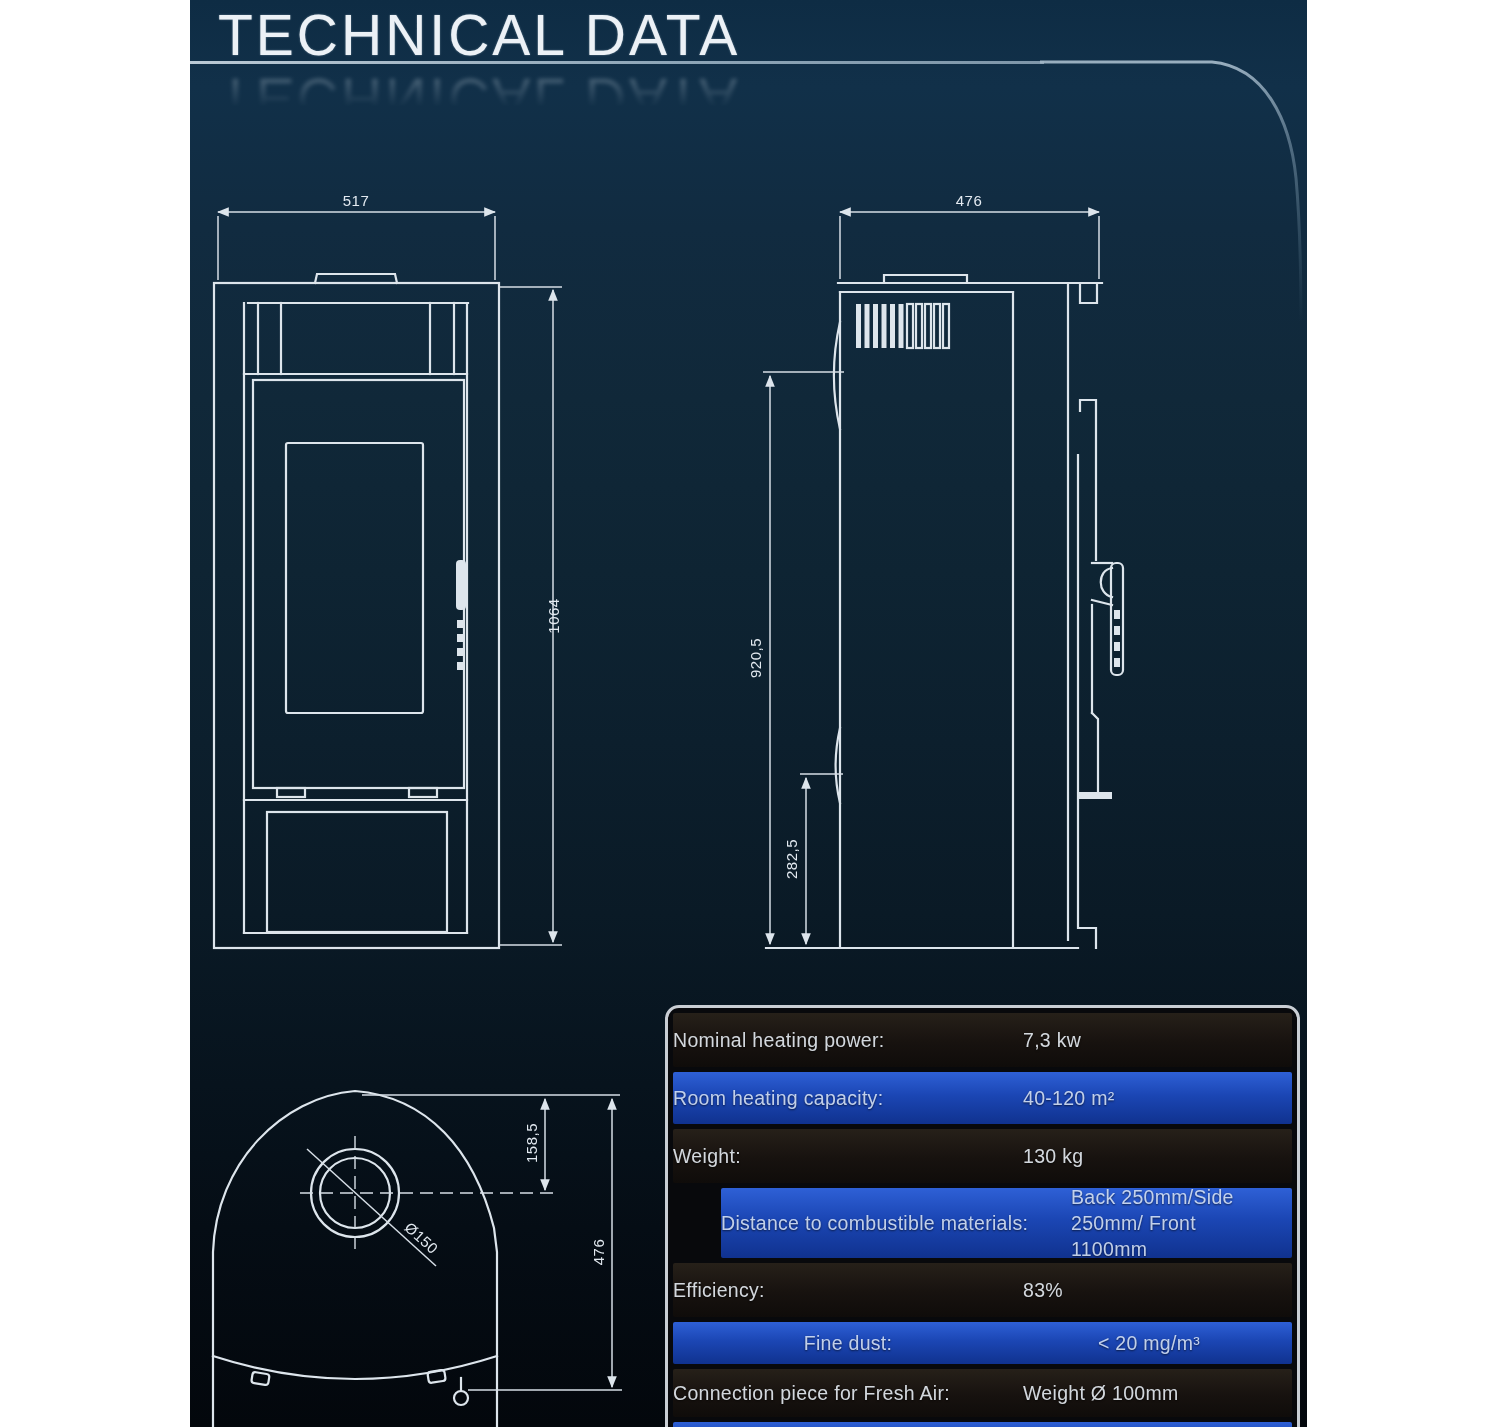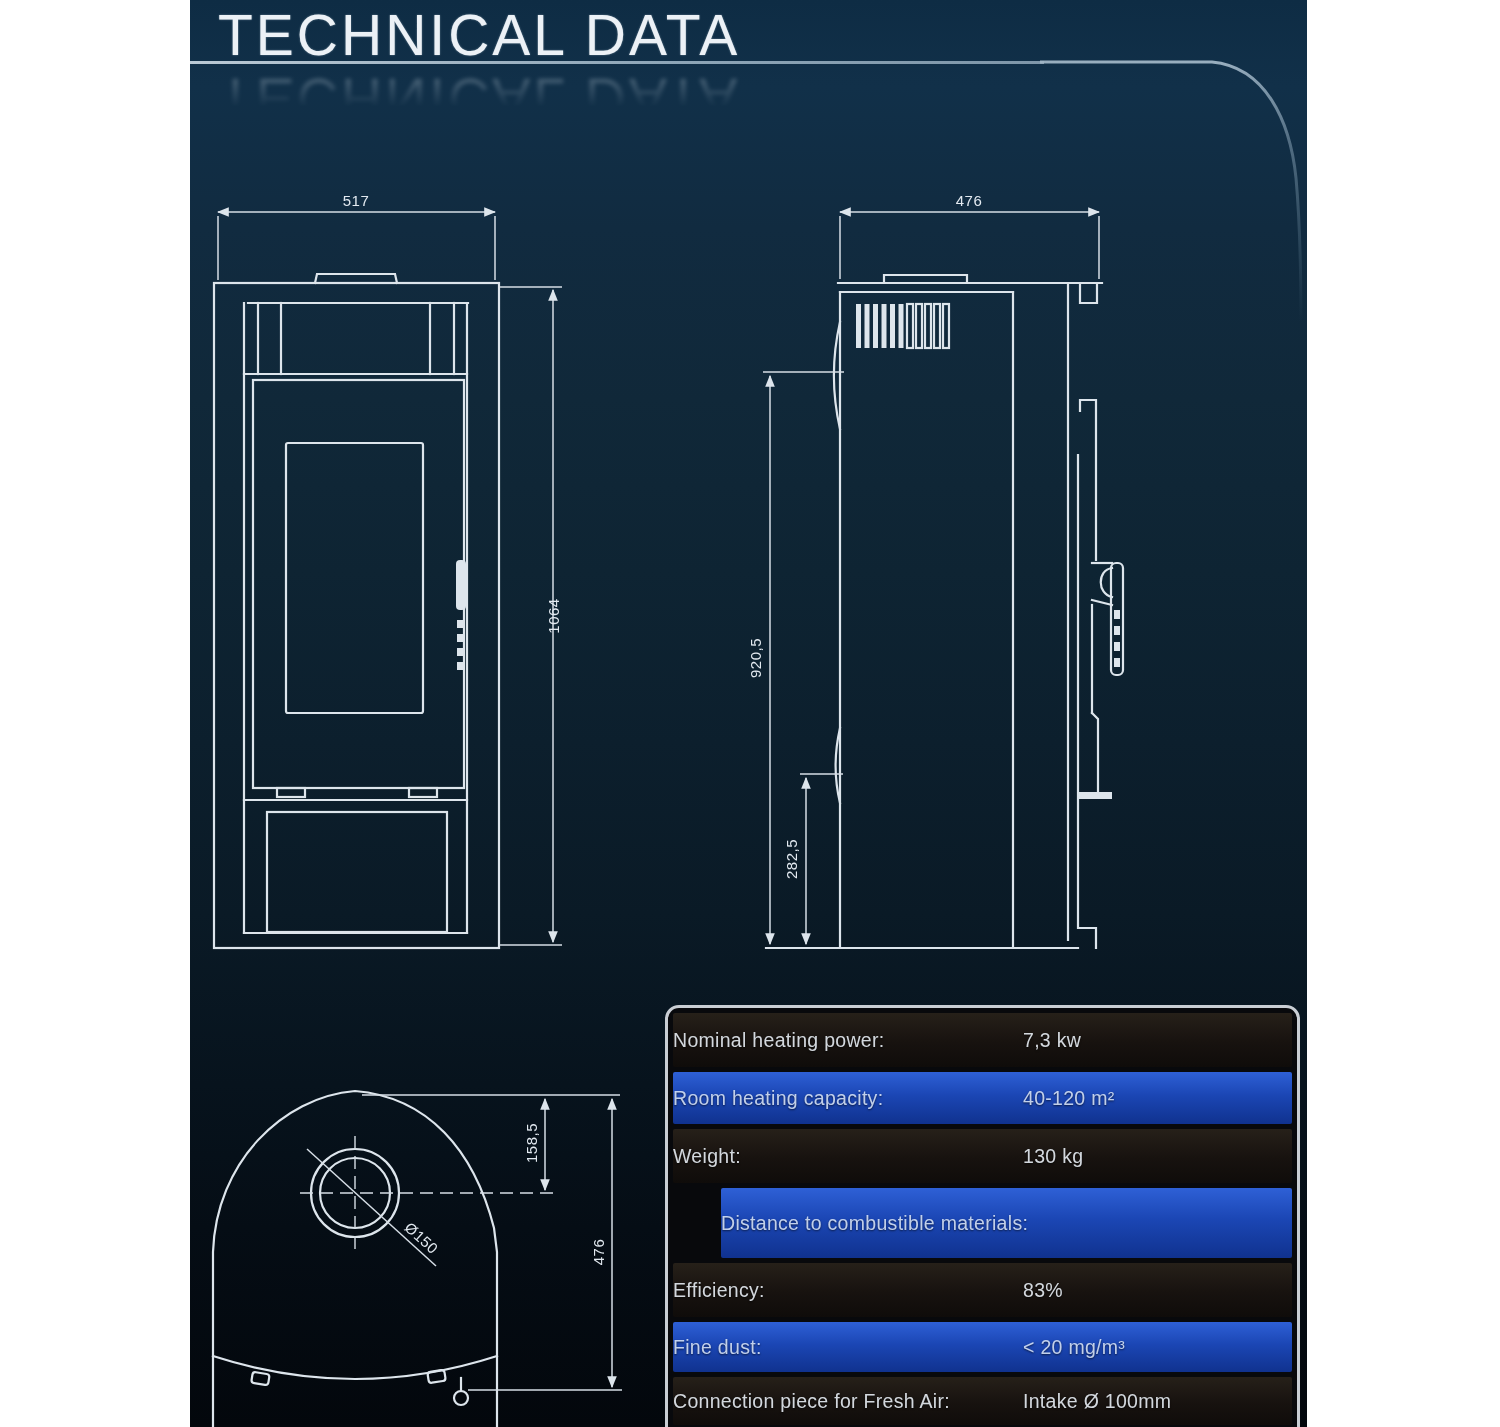--- a/index.html
+++ b/index.html
@@ -52,21 +52,21 @@
     padding:5px; box-sizing:border-box; overflow:hidden;
   }
   .spec-row { display:flex; align-items:center; margin-bottom:5px; border-radius:2px; }
   .spec-row.dark { background:linear-gradient(180deg,#262019 0%,#17120f 55%,#0f0c0a 100%); }
   .spec-row.blue { background:linear-gradient(180deg,#2e60d6 0%,#1b46b4 45%,#10328f 100%); }
   .spec-row:nth-child(1){ height:54px; }
   .spec-row:nth-child(2){ height:52px; }
   .spec-row:nth-child(3){ height:54px; }
   .spec-row:nth-child(4){ height:70px;margin-left:48px; }
   .spec-row:nth-child(5){ height:54px; }
-  .spec-row:nth-child(6){ height:50px; }
+  .spec-row:nth-child(6){ height:42px;text-align:center; }
   .spec-row:nth-child(7){ height:48px; }
   .spec-row:nth-child(8){ height:30px; }
   .spec-label {
     flex:0 0 350px; padding-left:0; font-size:19.5px; letter-spacing:.3px;
     color:rgba(228,233,240,.92); text-shadow:0 1px 2px rgba(0,0,0,.6);
   }
   .spec-row.blue .spec-label { color:rgba(224,236,255,.85); }
   .spec-value {
     flex:1; padding-right:17px; font-size:19.5px; letter-spacing:.3px;
     color:rgba(228,233,240,.92); text-shadow:0 1px 2px rgba(0,0,0,.6); line-height:1.35;
@@ -244,32 +244,33 @@
     <div class="spec-row blue">
       <div class="spec-label">Room heating capacity:</div>
       <div class="spec-value">40-120 m²</div>
     </div>
     <div class="spec-row dark">
       <div class="spec-label">Weight:</div>
       <div class="spec-value">130 kg</div>
     </div>
     <div class="spec-row blue">
       <div class="spec-label">Distance to combustible materials:</div>
+      <div class="spec-value">Back 250mm/Side 250mm/ Front 1100mm</div>
     </div>
     <div class="spec-row dark">
       <div class="spec-label">Efficiency:</div>
       <div class="spec-value">83%</div>
     </div>
     <div class="spec-row blue">
       <div class="spec-label">Fine dust:</div>
       <div class="spec-value">&lt; 20 mg/m³</div>
     </div>
     <div class="spec-row dark">
       <div class="spec-label">Connection piece for Fresh Air:</div>
-      <div class="spec-value">Intake Ø 100mm</div>
+      <div class="spec-value">Weight Ø 100mm</div>
     </div>
     <div class="spec-row blue">
       <div class="spec-label"></div>
       <div class="spec-value"></div>
     </div>
   </div>
 
 </div>
 
 </body></html>

